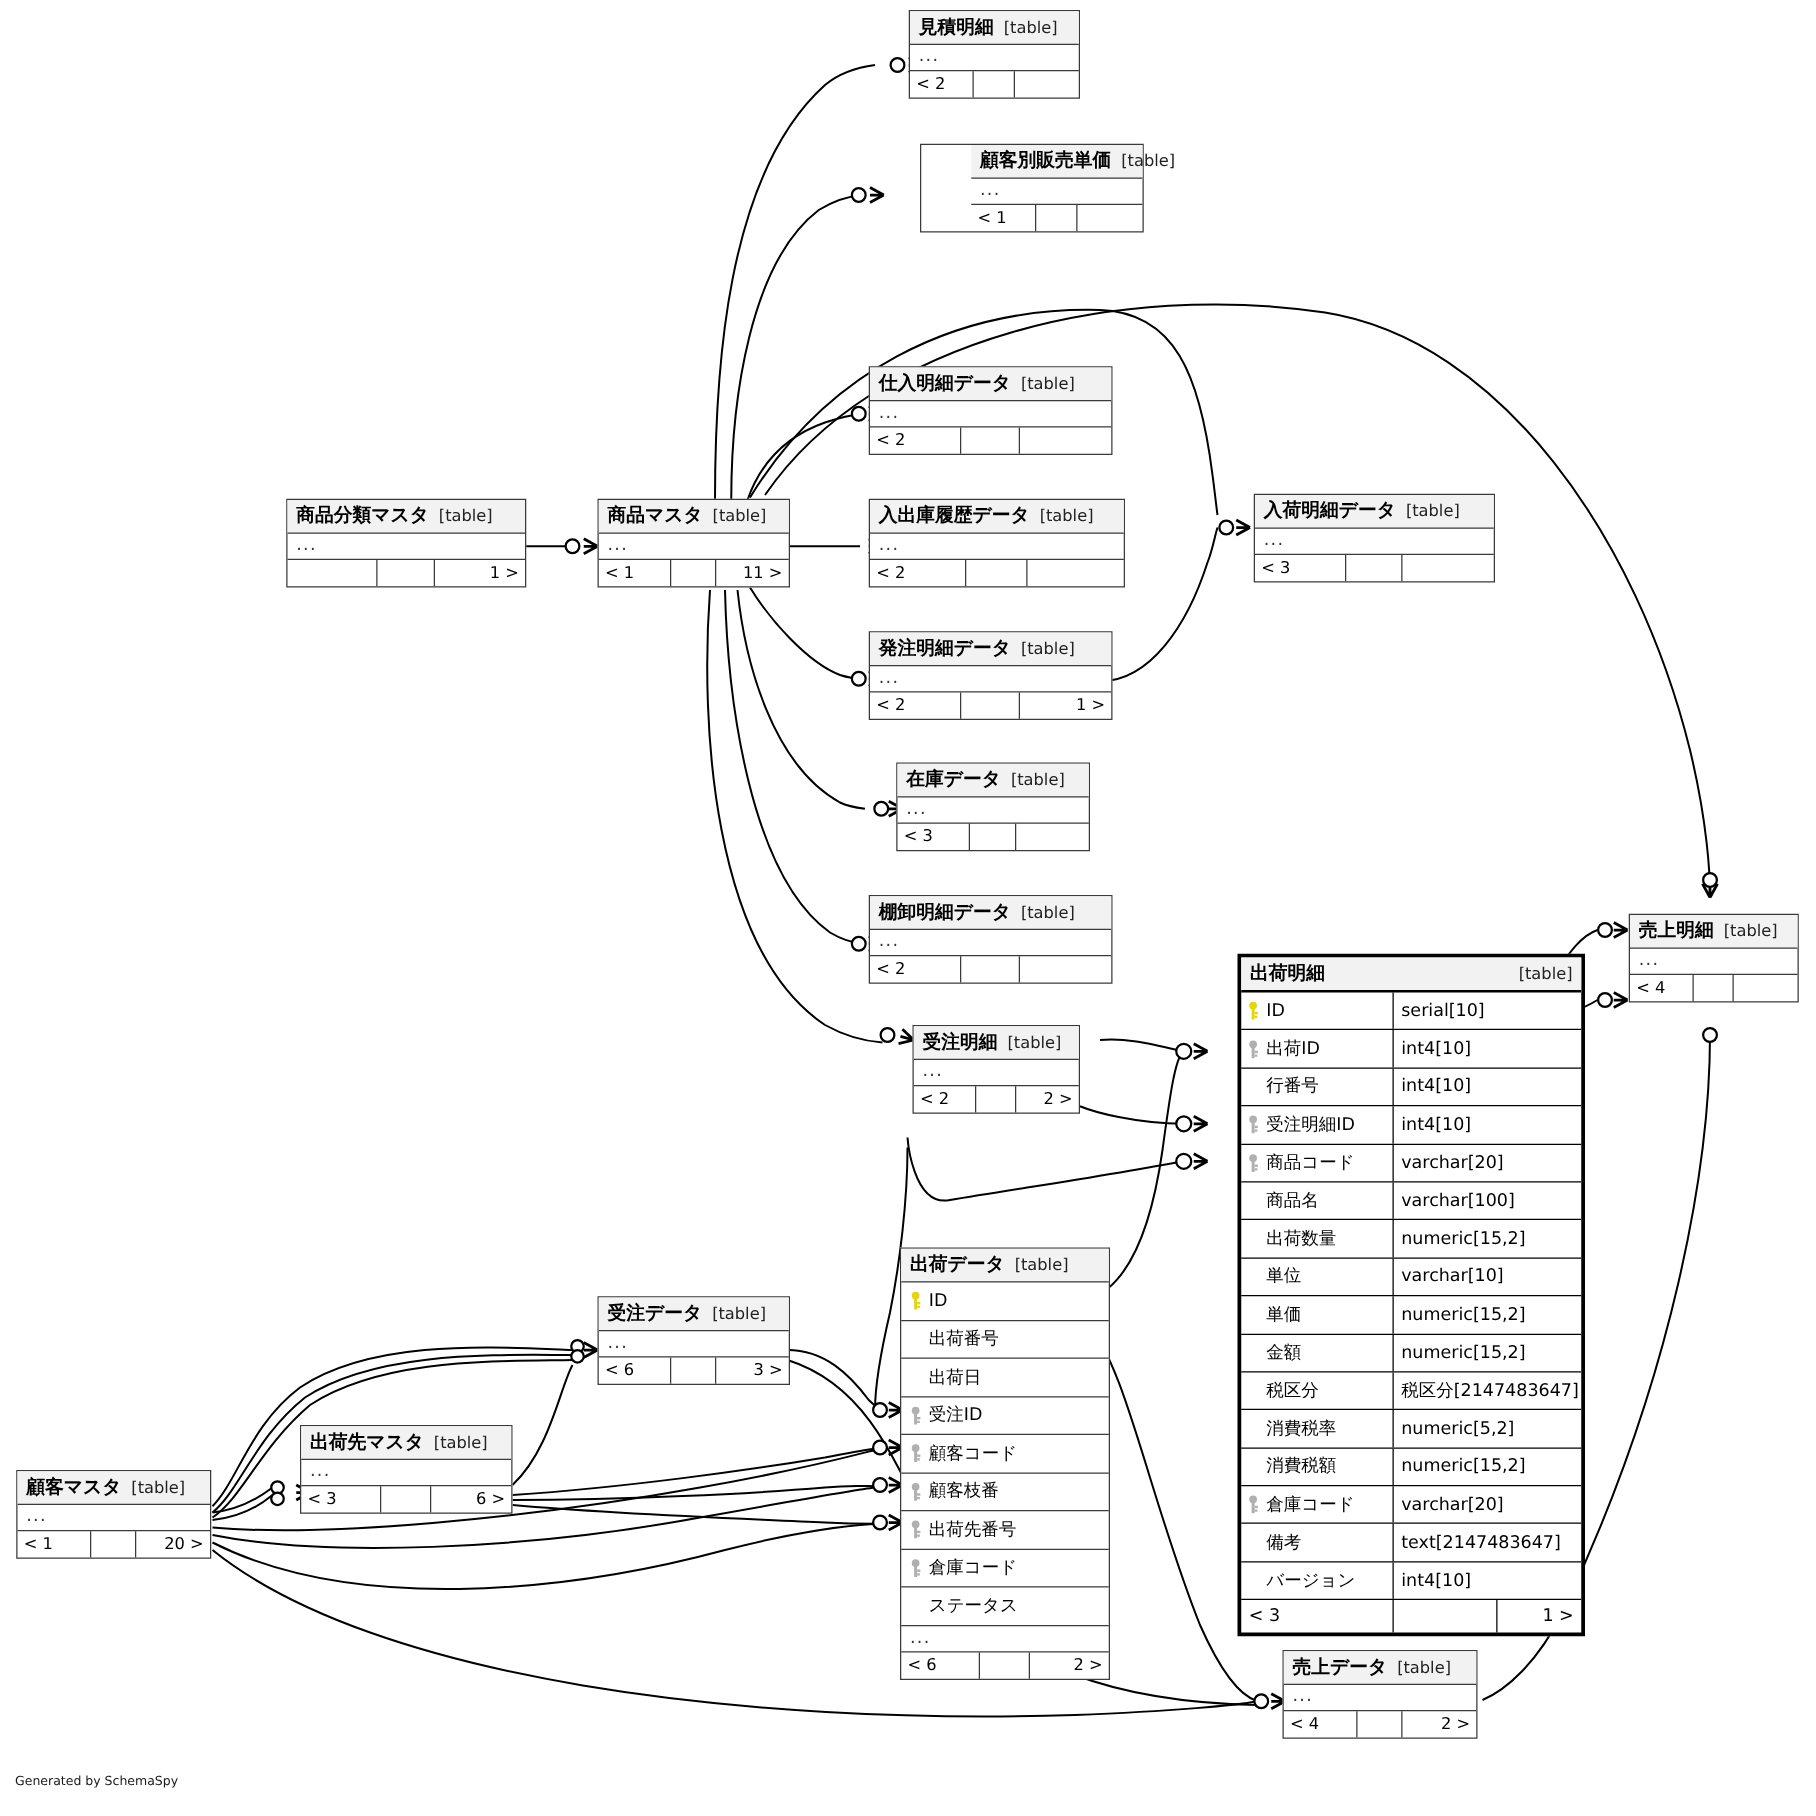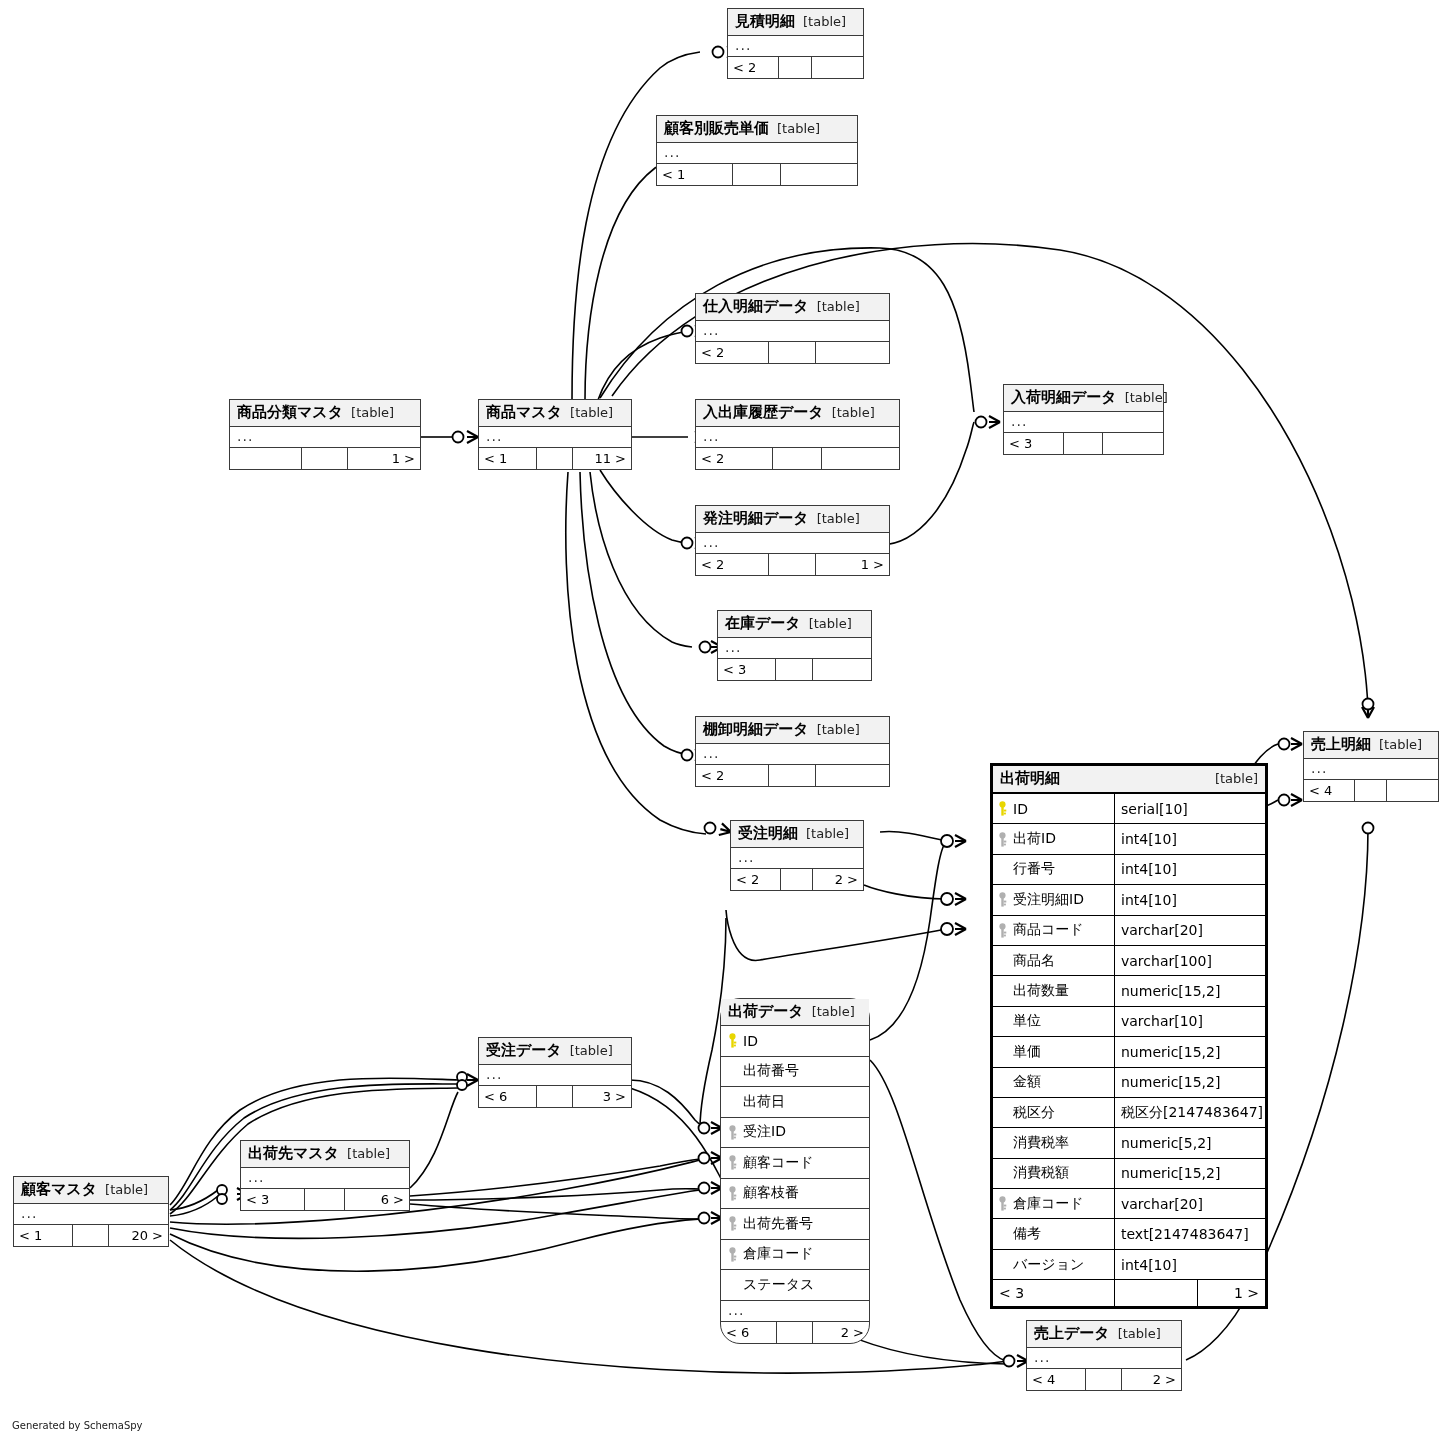--- a/index.html
+++ b/index.html
@@ -336,21 +336,21 @@
       <span class="ttag">[table]</span>
     </div>
     <div class="tdots">...</div>
     <div class="tfoot">
       <div class="fc-l">&lt; 2</div>
       <div class="fc-m"></div>
       <div class="fc-r"></div>
     </div>
   </div>
 
-  <div class="tbl" style="left:656px; top:115px; width:202px;">
+  <div class="tbl" style="left:736px; top:115px; width:179px;padding-left:40px;">
     <div class="thead">
       <span class="tname">顧客別販売単価</span>
       <span class="ttag">[table]</span>
     </div>
     <div class="tdots">...</div>
     <div class="tfoot">
       <div class="fc-l">&lt; 1</div>
       <div class="fc-m"></div>
       <div class="fc-r"></div>
     </div>
@@ -453,21 +453,21 @@
       <span class="ttag">[table]</span>
     </div>
     <div class="tdots">...</div>
     <div class="tfoot">
       <div class="fc-l">&lt; 1</div>
       <div class="fc-m"></div>
       <div class="fc-r">11 &gt;</div>
     </div>
   </div>
 
-  <div class="tbl" style="left:1003px; top:384px; width:161px;">
+  <div class="tbl" style="left:1003px; top:395px; width:193px;">
     <div class="thead">
       <span class="tname">入荷明細データ</span>
       <span class="ttag">[table]</span>
     </div>
     <div class="tdots">...</div>
     <div class="tfoot">
       <div class="fc-l">&lt; 3</div>
       <div class="fc-m"></div>
       <div class="fc-r"></div>
     </div>
@@ -531,21 +531,21 @@
       <span class="ttag">[table]</span>
     </div>
     <div class="tdots">...</div>
     <div class="tfoot">
       <div class="fc-l">&lt; 4</div>
       <div class="fc-m"></div>
       <div class="fc-r">2 &gt;</div>
     </div>
   </div>
 
-  <div class="tbl" style="left:720px; top:998px; width:150px;border-radius:20px;">
+  <div class="tbl" style="left:720px; top:998px; width:168px;">
     <div class="thead">
       <span class="tname">出荷データ</span>
       <span class="ttag">[table]</span>
     </div>
     <div id="shukka-data-rows">
         <div class="row" style="height: 29.5px; border-bottom: 1px solid rgb(58, 58, 58);">
           <div class="cell-name" style="flex:1 1 auto;border-right:none;padding-left:6px;">
             <svg class="keyicon" viewBox="0 0 11 15">
               <circle cx="5.5" cy="3.4" r="3.1" fill="#e8d600"></circle>
               <rect x="4.3" y="5.4" width="2.4" height="9.2" fill="#e8d600"></rect>

